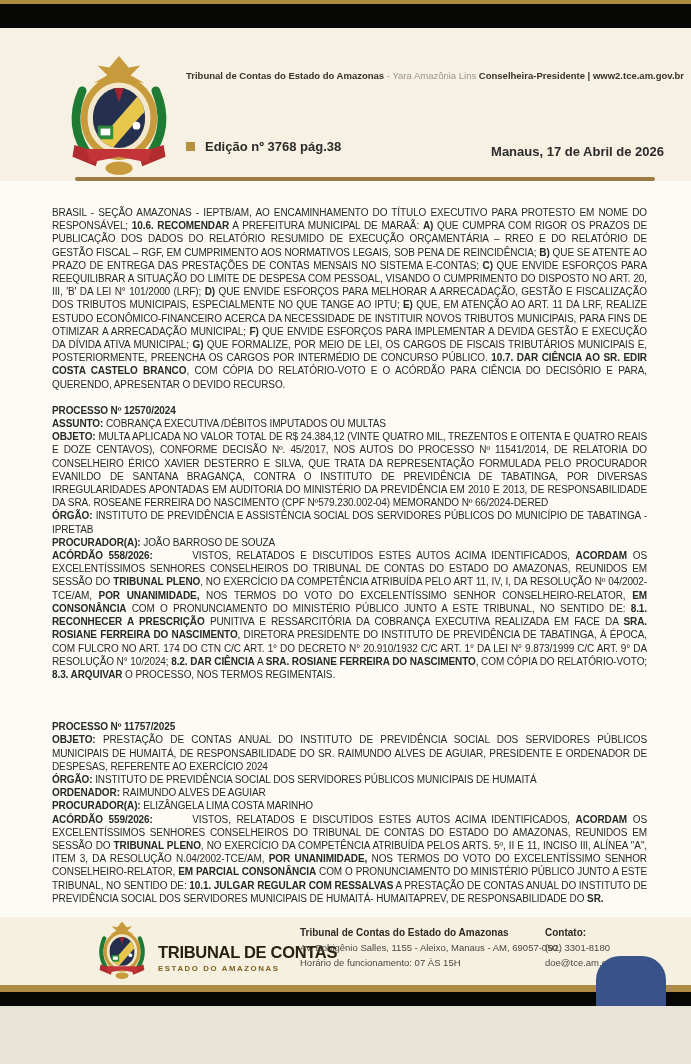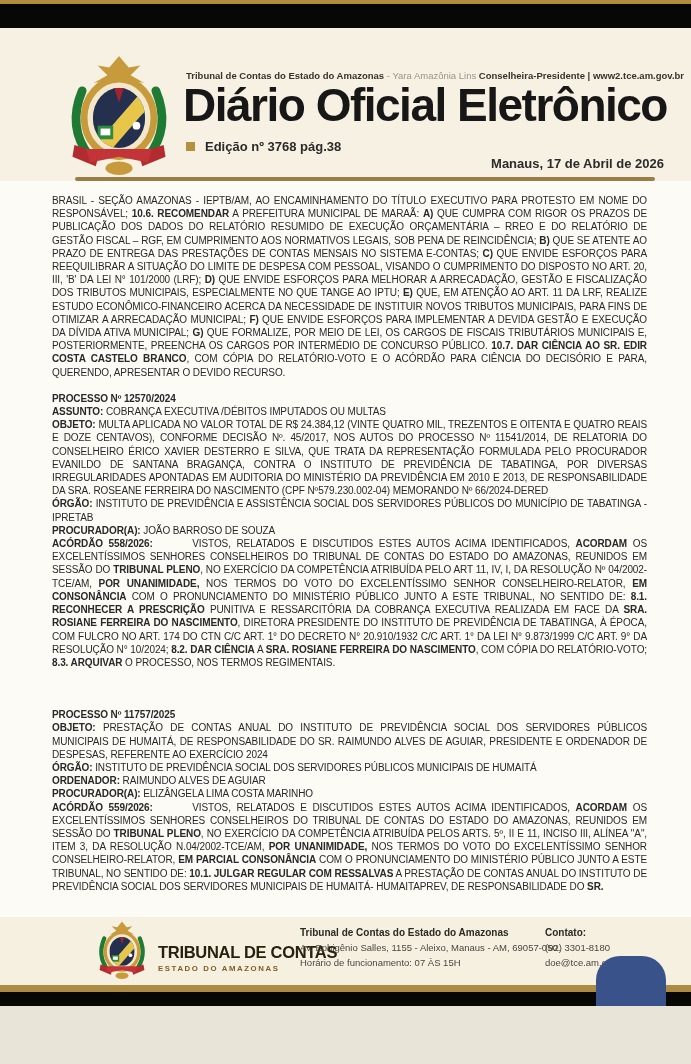--- a/index.html
+++ b/index.html
@@ -12,25 +12,25 @@
   .header{position:absolute;top:28px;left:0;right:0;height:152px;background:#f6f1e2;}
   .logo-main{position:absolute;left:60px;top:24px;width:118px;height:126px;}
   .topline{position:absolute;left:186px;top:42px;font-size:9.5px;letter-spacing:0;white-space:nowrap;}
   .topline .tl-b{font-weight:bold;color:#3a322a;}
   .topline .tl-l{color:#9a948a;}
   .masthead{position:absolute;left:183px;top:50px;font-size:46px;font-weight:bold;color:#171717;
             letter-spacing:-1.5px;white-space:nowrap;}
   .edition-row{position:absolute;left:186px;top:111px;display:flex;align-items:center;gap:10px;}
   .edition-sq{width:9px;height:9px;background:#b5913f;}
   .edition-txt{font-size:13px;font-weight:600;color:#2b2b2b;}
-  .date-txt{position:absolute;right:27px;top:128px;font-size:13px;font-weight:600;color:#2b2b2b;}
+  .date-txt{position:absolute;right:27px;top:116px;font-size:13px;font-weight:600;color:#2b2b2b;}
   .divider{position:absolute;top:177px;left:75px;width:580px;height:4px;border-radius:3px;background:#9c7c45;}
   
   .content{position:absolute;top:181px;left:0;right:0;bottom:89px;background:#fdfbf5;
-           padding:13px 44px 0 52px;box-sizing:border-box;overflow:hidden;}
+           padding:25px 44px 0 52px;box-sizing:border-box;overflow:hidden;}
   .doc-par{margin:0;font-size:10px;line-height:13.2px;text-align:justify;color:#282828;letter-spacing:-0.1px;}
   .doc-par .b{font-weight:bold;}
   .gap{margin-top:13px;}
   .gap-lg{margin-top:39px;}
   
   .footer{position:absolute;left:0;right:0;bottom:21px;height:68px;background:#f6f0e1;}
   .logo-footer{position:absolute;left:94px;top:2px;width:56px;height:62px;}
   .f-brand{position:absolute;left:158px;top:15px;line-height:1;}
   .f-brand-1{font-size:16.5px;font-weight:bold;color:#26220f;letter-spacing:-0.3px;white-space:nowrap;margin-top:12px;}
   .f-brand-2{font-size:7.8px;font-weight:bold;color:#7d5f1f;letter-spacing:1.6px;margin-top:4px;white-space:nowrap;}
@@ -73,21 +73,20 @@
       <path d="M14,96 L40,104 L36,118 L12,108 Z" fill="#b22b2f"></path>
       <path d="M106,96 L80,104 L84,118 L108,108 Z" fill="#b22b2f"></path>
       <path d="M26,100 L94,100 L90,114 L60,108 L30,114 Z" fill="#c33438"></path>
       <ellipse cx="60" cy="120" rx="14" ry="7" fill="#c79b3c"></ellipse>
     </svg>
 
     <div class="topline">
       <span class="tl-b">Tribunal de Contas do Estado do Amazonas</span><span class="tl-l"> - </span><span class="tl-l">Yara Amazônia Lins </span><span class="tl-b">Conselheira-Presidente | www2.tce.am.gov.br</span>
     </div>
 
-    <div class="masthead">Diário Oficial Eletrônico</div>
 
     <div class="edition-row">
       <span class="edition-sq"></span>
       <span class="edition-txt">Edição nº 3768 pág.38</span>
     </div>
     <div class="date-txt">Manaus, 17 de Abril de 2026</div>
   </div>
 
   <div class="divider"></div>
 

